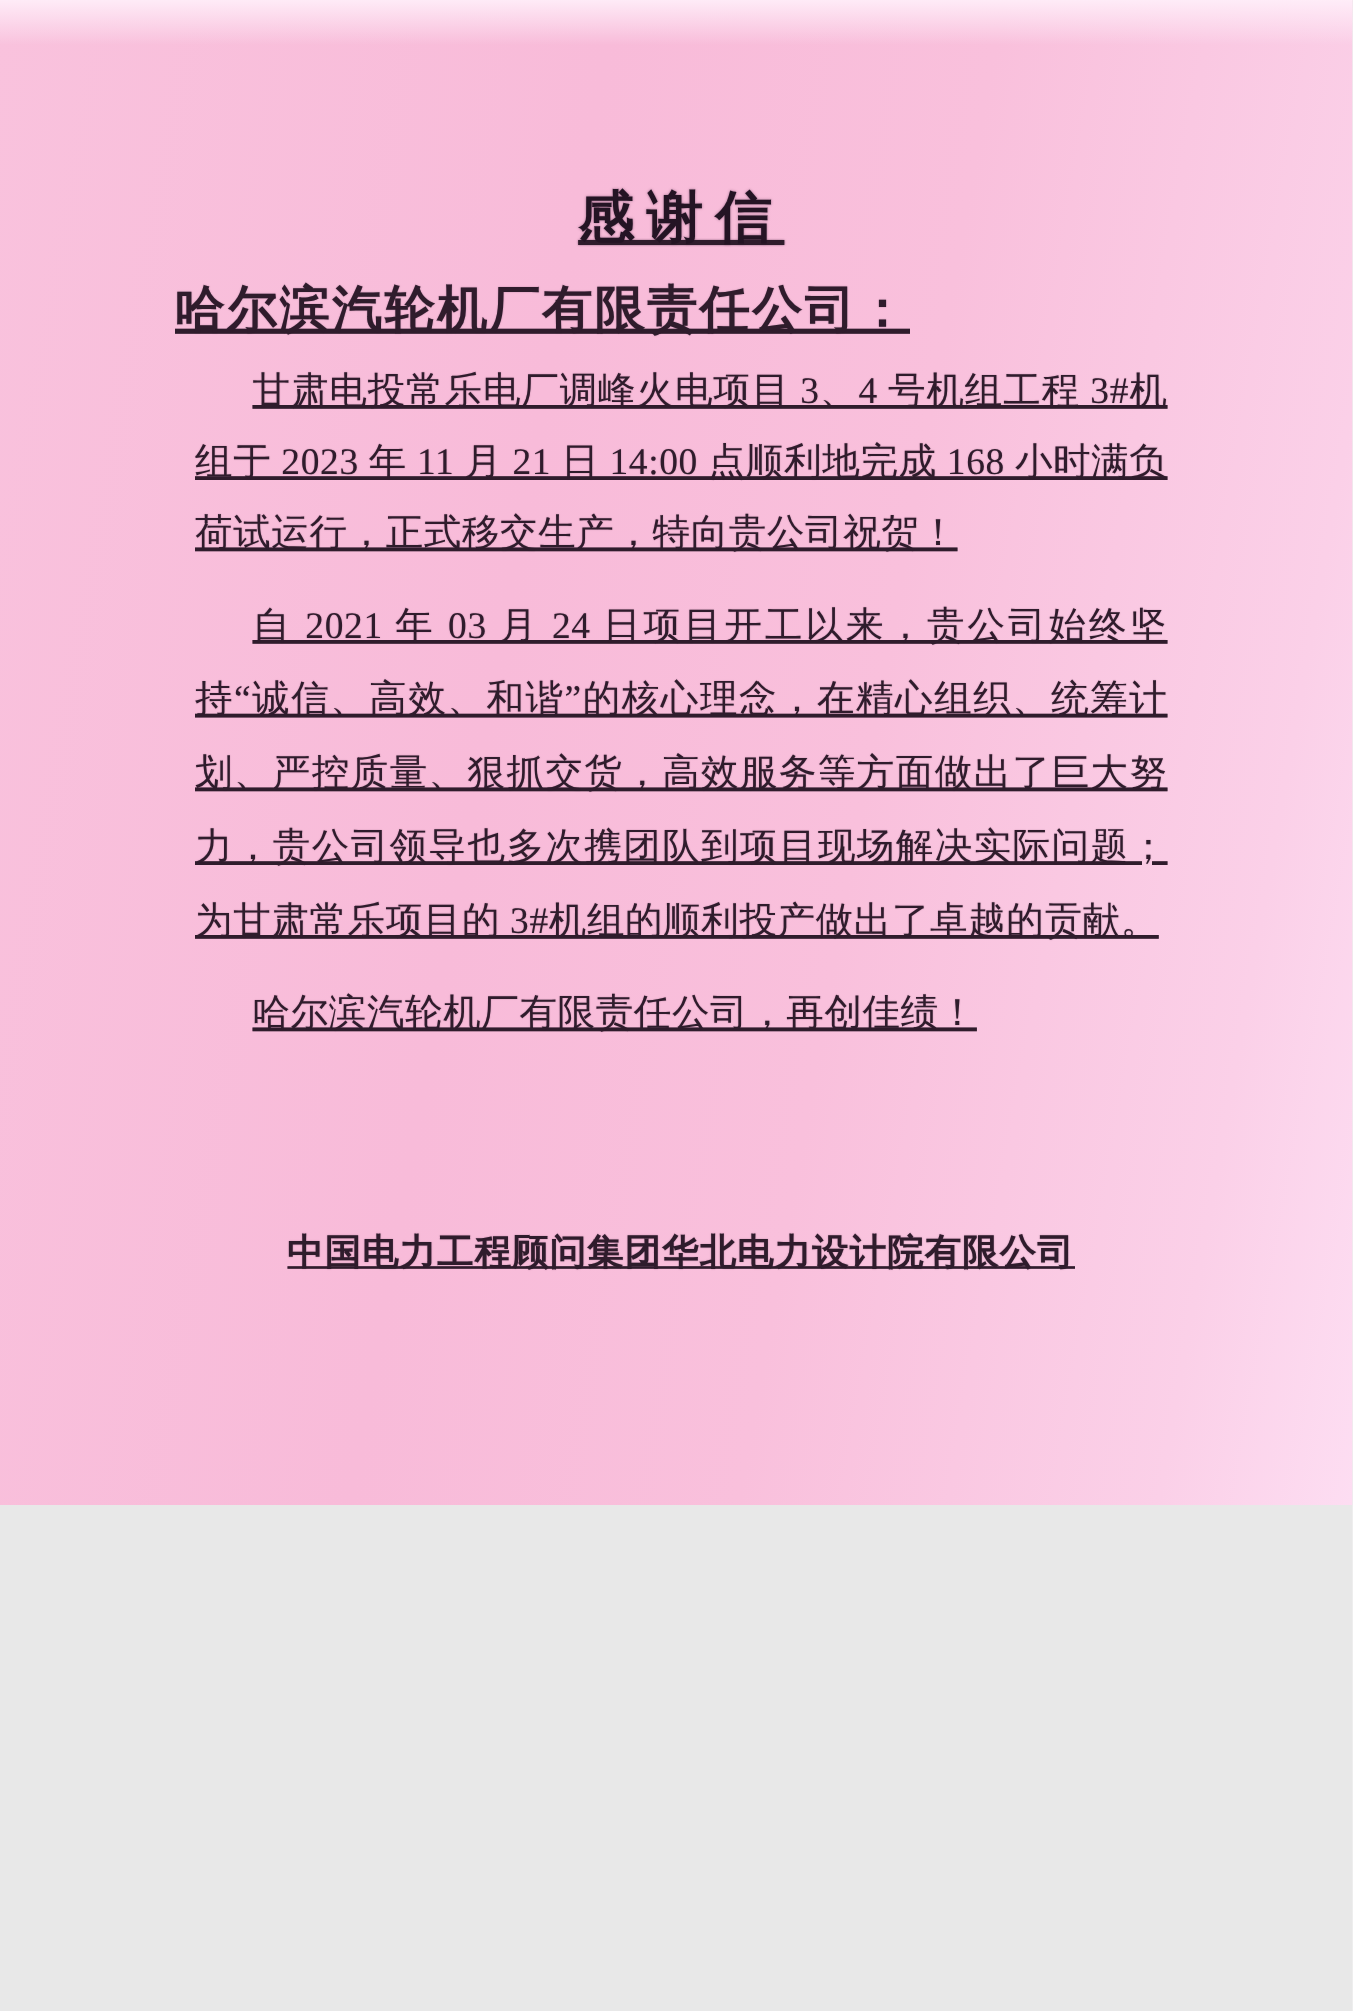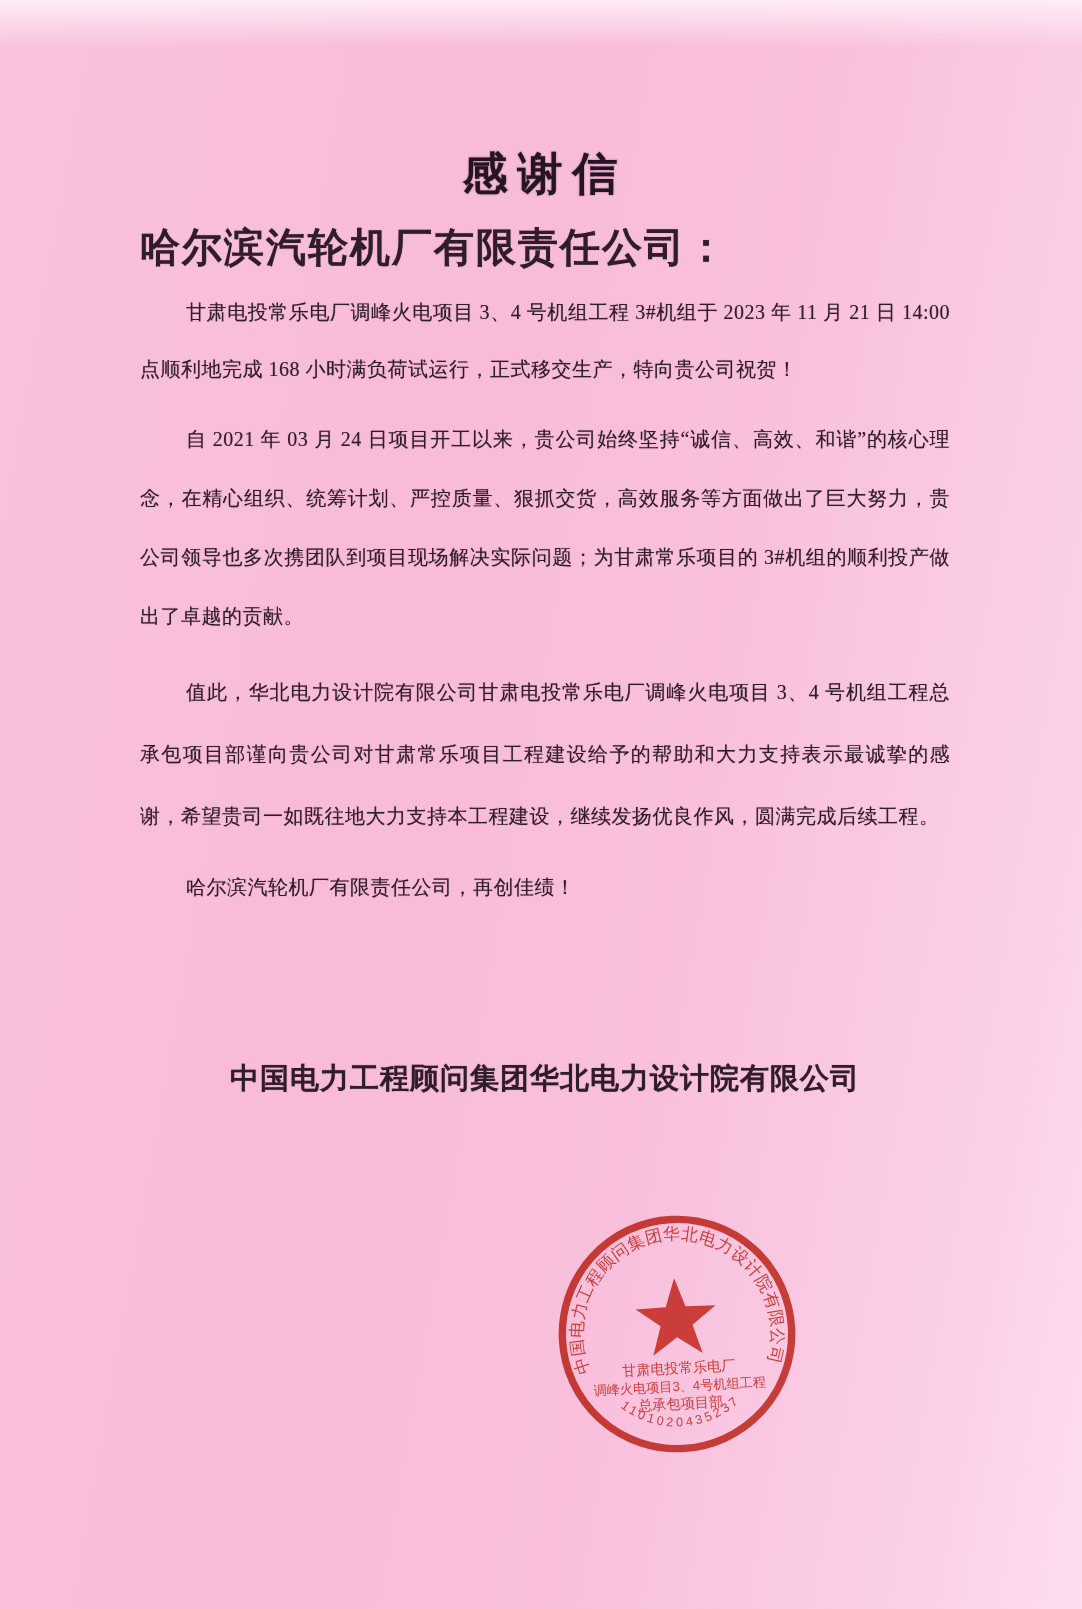--- a/index.html
+++ b/index.html
@@ -3,27 +3,28 @@
 <meta charset="utf-8">
 <style>
   html, body { margin: 0; padding: 0; }
   body {
     background: #e8e8e8;
     font-family: "Liberation Serif", "DejaVu Serif", serif;
   }
   .page {
     position: relative;
     width: 1082px;
-    height: 1609px;
+    height: 1204px;
     margin: 0 auto;
     overflow: hidden;
     background:
       linear-gradient(180deg, rgba(255,240,250,0.9) 0%, rgba(255,240,250,0) 3%),
       linear-gradient(100deg, #f9c2dd 0%, #f8bbd9 38%, #f9c0dc 62%, #fbd0e8 88%, #fdddf2 100%);
     color: #2f1c2c;
+    text-decoration: underline;
   }
   .content {
     position: relative;
     margin: 0 132px 0 140px;
   }
   .title {
     padding-top: 148px;
     text-align: center;
     font-size: 45px;
     font-weight: bold;
@@ -34,22 +35,22 @@
   }
   .addressee {
     margin-top: 26px;
     font-size: 40px;
     font-weight: bold;
     letter-spacing: 2px;
     line-height: 44px;
     text-shadow: 0 0 1px rgba(60,25,55,0.5);
   }
   .body-para {
-    margin: 0;
-    font-size: 20px;
+    margin: 16px;
+    font-size: 30px;
     letter-spacing: 0.5px;
     text-align: justify;
     text-indent: 46px;
     text-shadow: 0 0 1px rgba(70,30,60,0.45);
   }
   .p1 { margin-top: 14px; line-height: 57px; }
   .p2 { margin-top: 12px; line-height: 59px; }
   .p3 { margin-top: 15px; line-height: 62px; }
   .p4 { margin-top: 11px; line-height: 58px; }
   .signature {
@@ -86,21 +87,20 @@
   <div class="content">
 
     <div class="title">感谢信</div>
 
     <div class="addressee">哈尔滨汽轮机厂有限责任公司：</div>
 
     <p class="body-para p1">甘肃电投常乐电厂调峰火电项目 3、4 号机组工程 3#机组于 2023 年 11 月 21 日 14:00 点顺利地完成 168 小时满负荷试运行，正式移交生产，特向贵公司祝贺！</p>
 
     <p class="body-para p2">自 2021 年 03 月 24 日项目开工以来，贵公司始终坚持“诚信、高效、和谐”的核心理念，在精心组织、统筹计划、严控质量、狠抓交货，高效服务等方面做出了巨大努力，贵公司领导也多次携团队到项目现场解决实际问题；为甘肃常乐项目的 3#机组的顺利投产做出了卓越的贡献。</p>
 
-    <p class="body-para p3">值此，华北电力设计院有限公司甘肃电投常乐电厂调峰火电项目 3、4 号机组工程总承包项目部谨向贵公司对甘肃常乐项目工程建设给予的帮助和大力支持表示最诚挚的感谢，希望贵司一如既往地大力支持本工程建设，继续发扬优良作风，圆满完成后续工程。</p>
 
     <p class="body-para p4">哈尔滨汽轮机厂有限责任公司，再创佳绩！</p>
 
     <div class="signature">
       <div class="sig-line">中国电力工程顾问集团华北电力设计院有限公司</div>
     </div>
   </div>
 
   <div class="seal">
     <svg viewBox="0 0 230 230">

